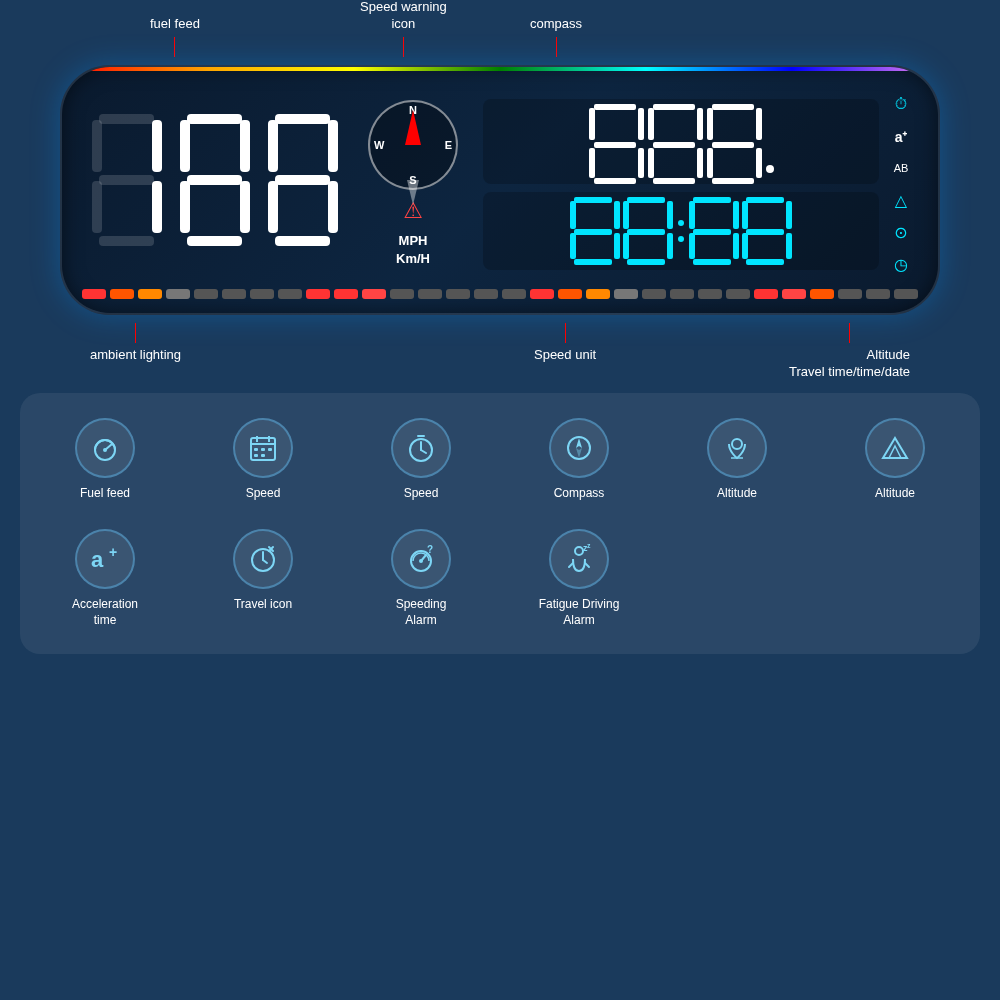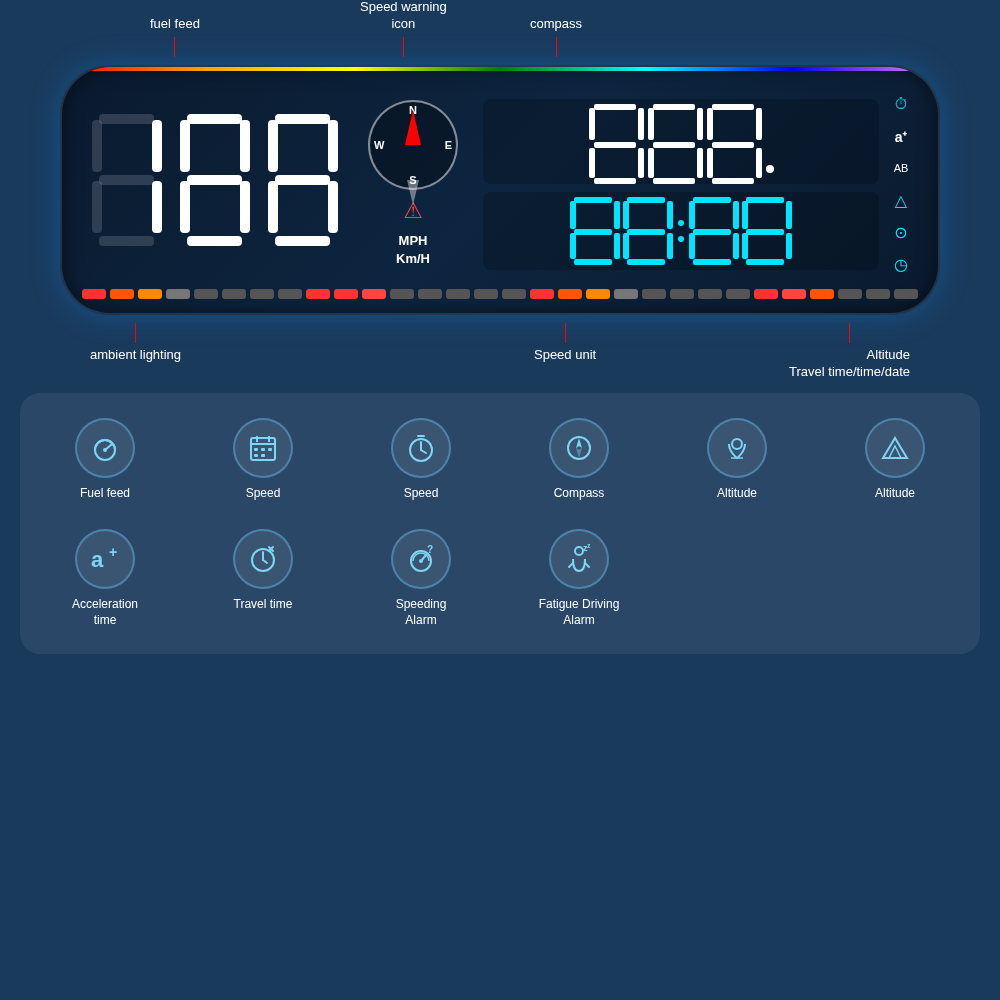--- a/index.html
+++ b/index.html
@@ -633,21 +633,21 @@
       <div class="feature-item">
         <div class="feature-icon-circle">
           <svg width="32" height="32" viewBox="0 0 32 32" fill="none">
             <circle cx="16" cy="17" r="11" stroke="#7dd6f5" stroke-width="2" fill="none"></circle>
             <line x1="16" y1="17" x2="16" y2="9" stroke="#7dd6f5" stroke-width="2" stroke-linecap="round"></line>
             <line x1="16" y1="17" x2="20" y2="20" stroke="#7dd6f5" stroke-width="2" stroke-linecap="round"></line>
             <path d="M22 4 L26 8" stroke="#7dd6f5" stroke-width="2" stroke-linecap="round"></path>
             <path d="M22 8 L26 4" stroke="#7dd6f5" stroke-width="2" stroke-linecap="round"></path>
           </svg>
         </div>
-        <span class="feature-label">Travel time</span>
+        <span class="feature-label">Travel icon</span>
       </div>
 
       <div class="feature-item">
         <div class="feature-icon-circle">
           <svg width="32" height="32" viewBox="0 0 32 32" fill="none">
             <circle cx="16" cy="18" r="10" stroke="#7dd6f5" stroke-width="2" fill="none"></circle>
             <path d="M8 18 A8 8 0 0 1 24 18" stroke="#7dd6f5" stroke-width="1.5" fill="none"></path>
             <line x1="16" y1="18" x2="21" y2="12" stroke="#7dd6f5" stroke-width="2" stroke-linecap="round"></line>
             <circle cx="16" cy="18" r="2" fill="#7dd6f5"></circle>
             <text x="22" y="10" font-size="10" fill="#7dd6f5" font-family="Arial" font-weight="bold">?</text>

